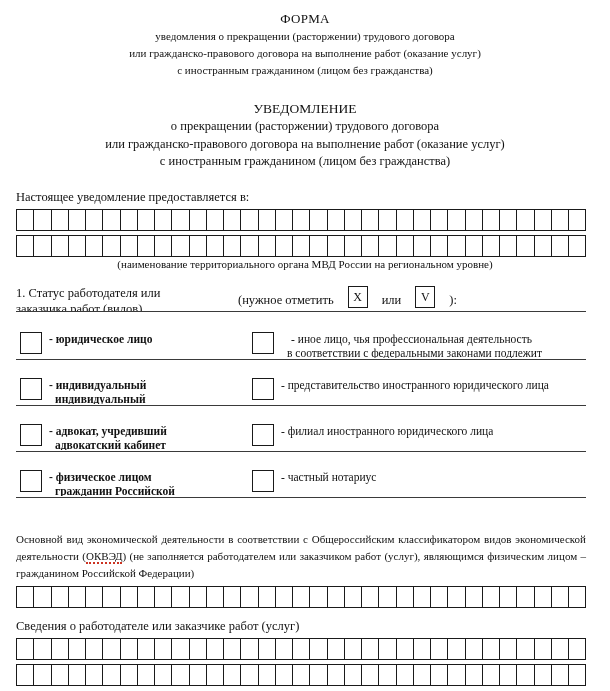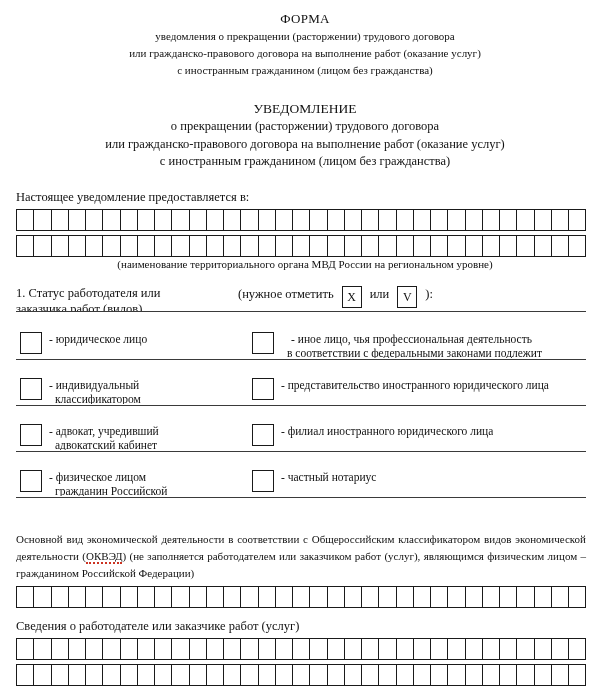--- a/index.html
+++ b/index.html
@@ -112,22 +112,22 @@
     width: 570px;
     height: 0;
     border-bottom: 1px solid #3a3a3a;
   }
   .status-head-right {
     position: absolute;
     left: 222px;
     top: 1px;
     font-size: 12.5px;
     display: flex;
-    align-items: flex-start;
-    gap: 8px;
+    align-items: flex-end;
+    gap: 14px;
     line-height: 16px;
   }
   .markbox {
     display: inline-flex;
     align-items: center;
     justify-content: center;
     width: 20px;
     height: 22px;
     border: 1.3px solid #1a1a1a;
     font-size: 12px;
@@ -144,21 +144,21 @@
     position: relative;
     height: 46px;
   }
   .opt {
     position: absolute;
     top: 0;
     display: flex;
     align-items: flex-start;
     gap: 7px;
   }
-  .opt.left  { left: 4px;   width: 215px; }
+  .opt.left  { left: 4px;   width: 215px; font-weight: bold; }
   .opt.right { left: 236px; width: 350px; text-align: center; }
   .checkbox {
     flex: 0 0 auto;
     width: 22px;
     height: 22px;
     border: 1.4px solid #1a1a1a;
     box-sizing: border-box;
     background: #fff;
     margin-top: 1px;
   }
@@ -312,21 +312,21 @@
         </span>
       </div>
       <div class="clip-rule" style="top:28px;"></div>
     </div>
 
     <div class="opt-row">
       <div class="opt left">
         <span class="checkbox"></span>
         <span class="opt-text">
           <span>- индивидуальный</span>
-          <span class="l2">классификатором</span>
+          <span class="l2">индивидуальный</span>
         </span>
       </div>
       <div class="opt right">
         <span class="checkbox"></span>
         <span class="opt-text">
           <span>- представительство иностранного юридического лица</span>
           <span class="l2"></span>
         </span>
       </div>
       <div class="clip-rule" style="top:28px;"></div>

